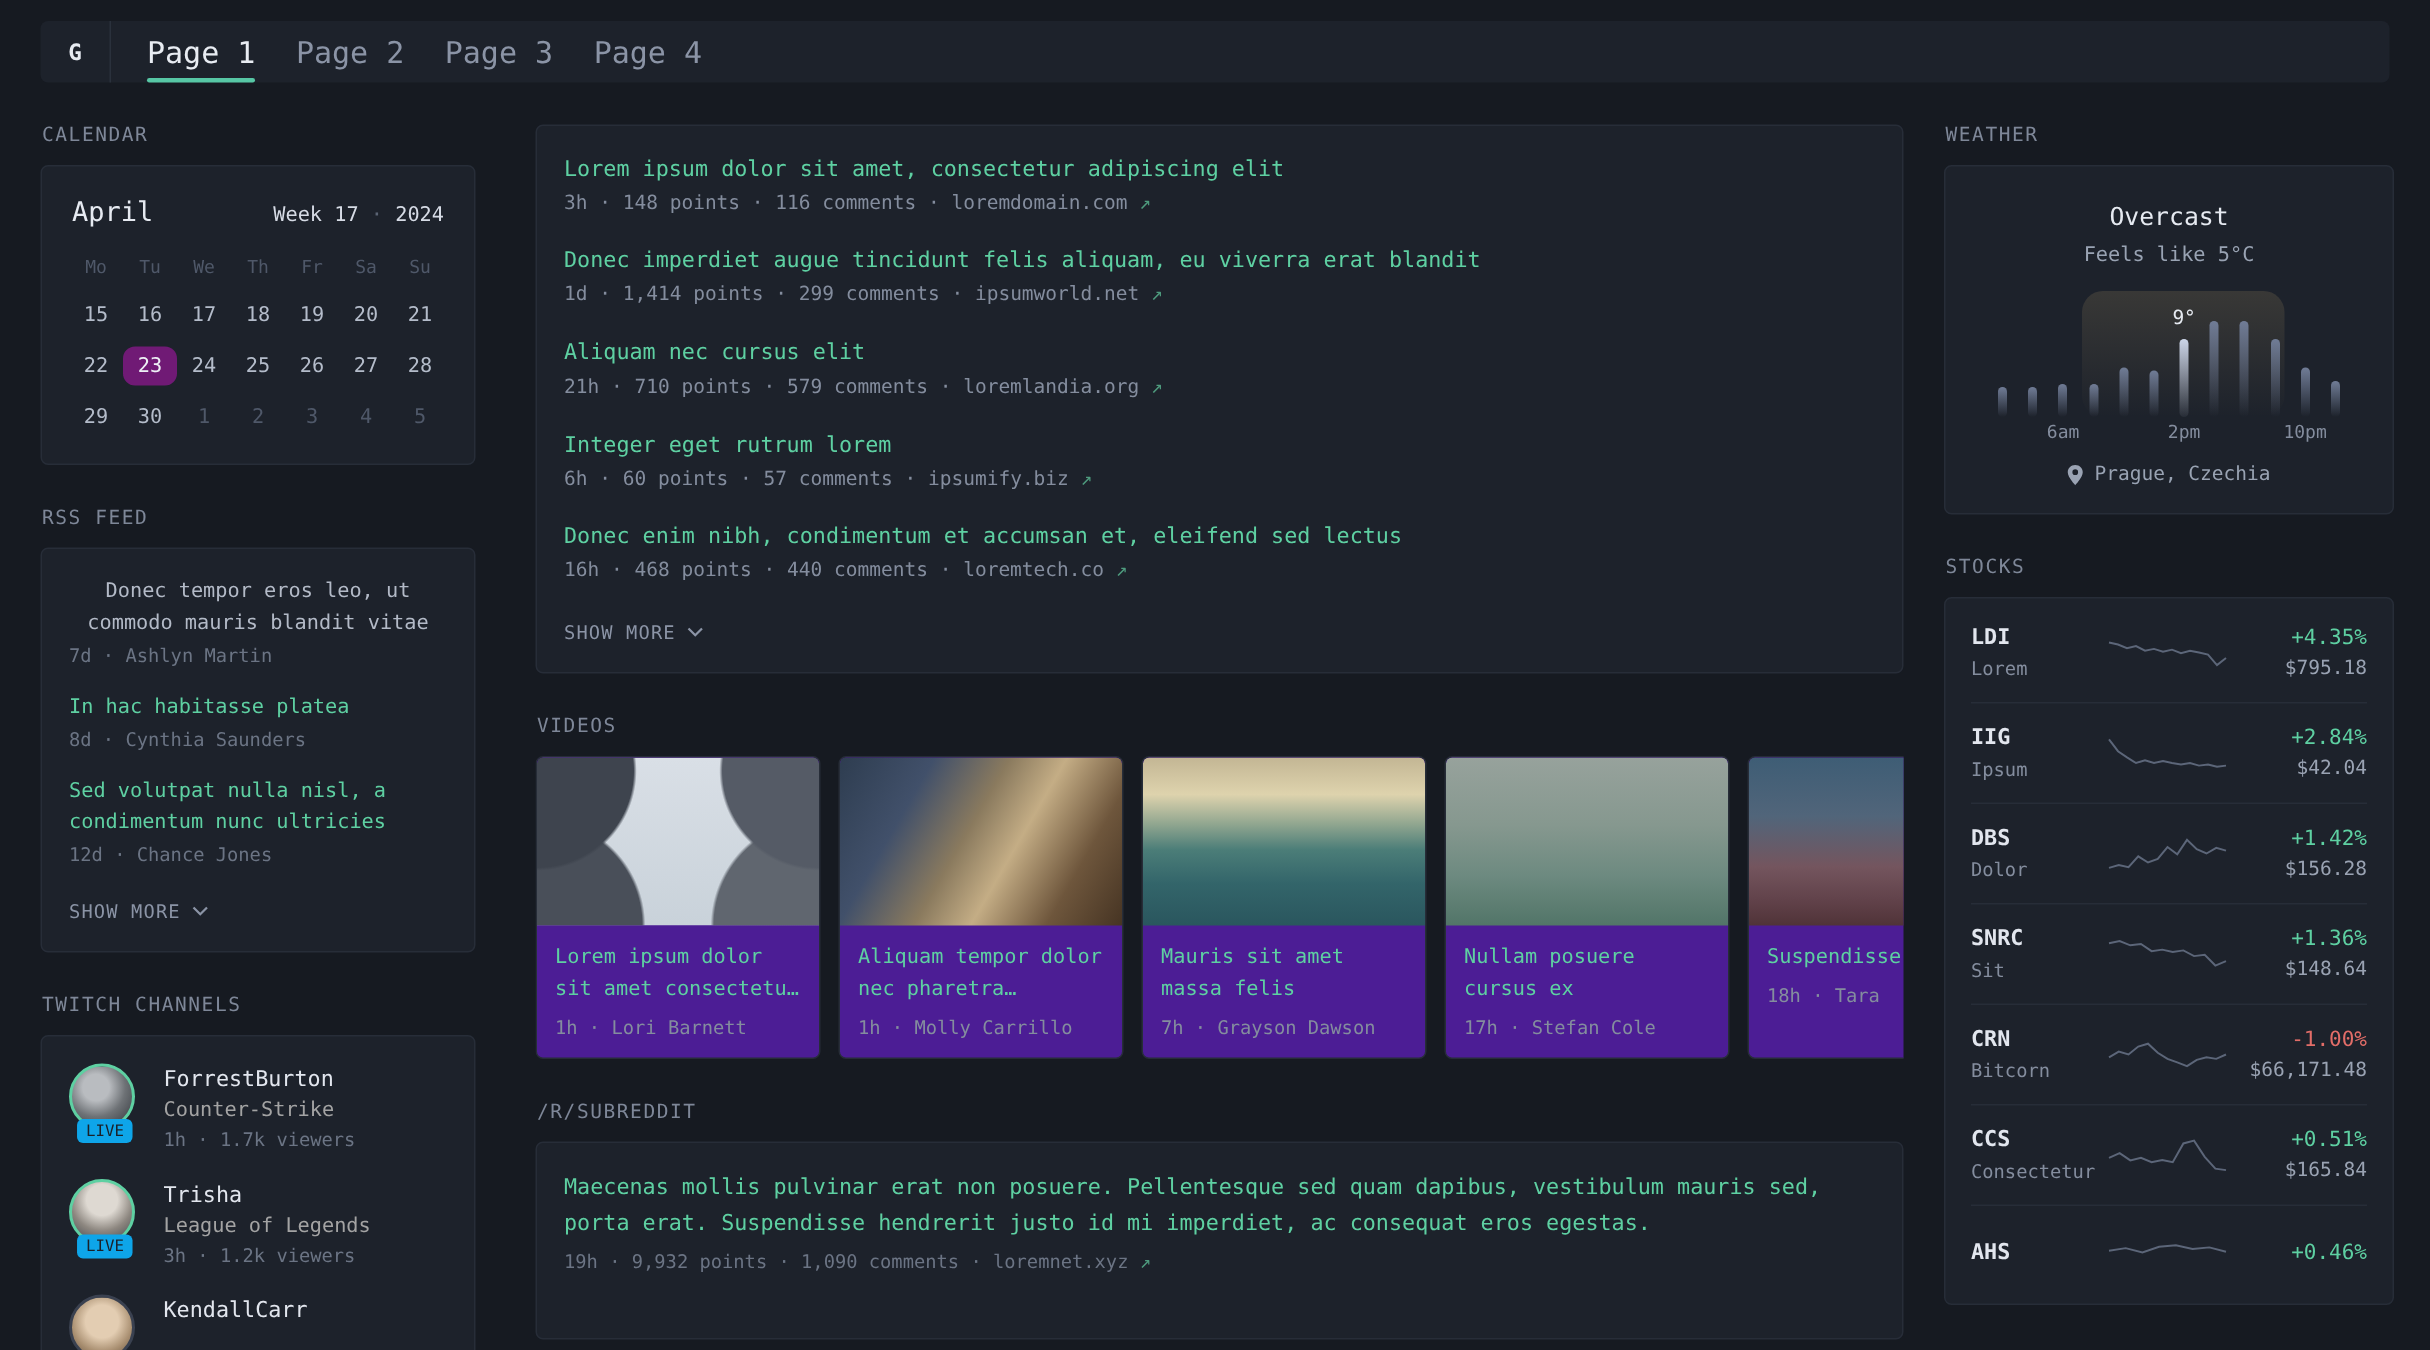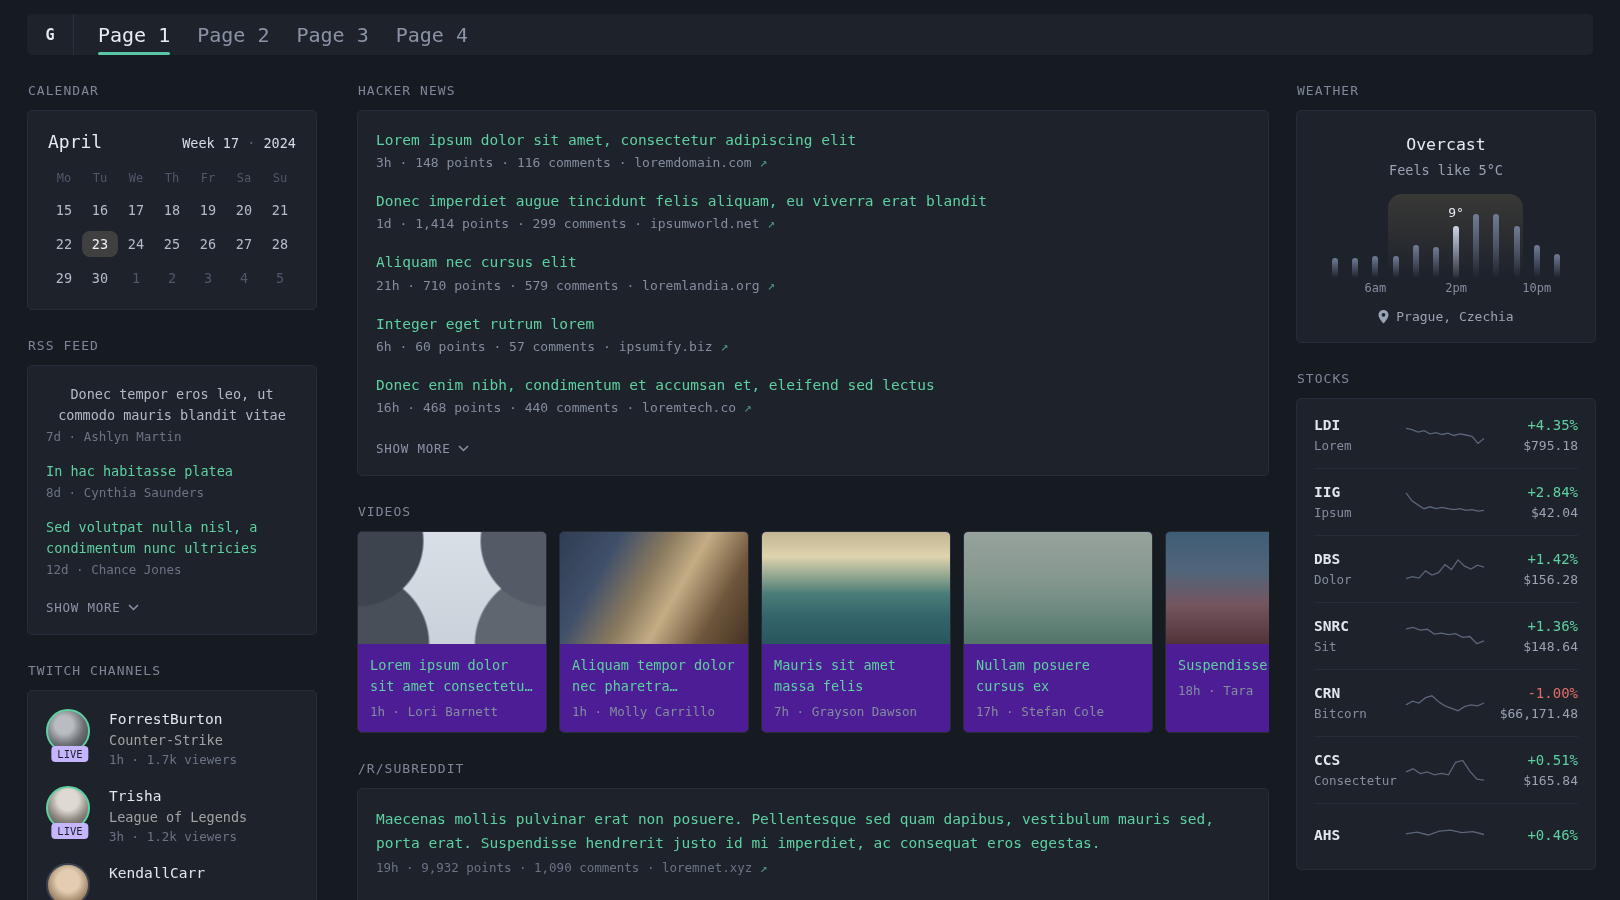--- a/index.html
+++ b/index.html
@@ -34,40 +34,40 @@
   .card { background:#1d222b; border:1px solid #272d38; border-radius:5px; padding:18px; }
 
   
   .cal-head { display:flex; justify-content:space-between; align-items:baseline; margin:2px 2px 15px; }
   .cal-month { font-size:18px; color:#e6eaf1; }
   .cal-week { font-size:13.5px; color:#d6dbe5; }
   .cal-week .dot { color:#5b6474; }
   .cal-grid { display:grid; grid-template-columns:repeat(7,1fr); row-gap:8px; text-align:center; }
   .cal-dh { font-size:12px; color:#4f5869; padding:4px 0; }
   .cal-d { font-size:13.5px; color:#b4bcca; padding:5px 0; border-radius:8px; }
-  .cal-d.sel { background:#404040; color:#eef1f6; }
+  .cal-d.sel { background:#701a75; color:#eef1f6; }
   .cal-d.mut { color:#4f5869; }
 
   
   .feed-item { margin-bottom:17px; }
   .feed-title { font-size:13.5px; line-height:1.55; color:#5ed0a2; display:block; }
   .feed-title.visited { color:#b3bac7;text-align:center; }
   .item-meta { font-size:12.5px; color:#6b7484; margin-top:3px; }
   .show-more { display:inline-flex; align-items:center; gap:8px; font-size:12.5px;
     color:#8b94a6; letter-spacing:.06em; margin-top:6px; cursor:pointer; background:none; border:none;
     font-family:inherit; }
   .show-more svg { stroke:#8b94a6; }
 
   
   .tw-item { display:flex; gap:15px; margin-bottom:19px; }
   .tw-avatar-wrap { position:relative; width:48px; flex:none; }
   .tw-avatar { width:44px; height:44px; border-radius:50%; border:2px solid #5ed0a2; }
   .tw-avatar.offline { border-color:#3a4150; }
   .tw-live { position:absolute; top:37px; left:50%; transform:translateX(-50%);
-    background:#c4b5fd; color:#1b2028; font-size:10.5px; padding:2px 6px; border-radius:4px; }
+    background:#0ea5e9; color:#1b2028; font-size:10.5px; padding:2px 6px; border-radius:4px; }
   .tw-name { font-size:14.5px; color:#e2e6ee; }
   .tw-cat { font-size:13.5px; color:#a3a3a3; margin-top:4px; }
   .tw-meta { font-size:12.5px; color:#6b7484; margin-top:4px; }
 
   
   .hn-item { margin-bottom:20px; }
   .hn-title { font-size:14.5px; color:#5ed0a2; display:block; line-height:1.6; }
   .hn-meta { font-size:13px; color:#848d9e; margin-top:3px; }
   .arrow { color:#4e9b7e; }
 
@@ -224,21 +224,20 @@
             </div>
             <div><a class="tw-name">KendallCarr</a></div>
           </div>
         </div>
     </div>
   </section>
 </div>
 
 <div class="col" id="col-mid">
   <section class="section">
-    <div class="section-label">HACKER NEWS</div>
     <div class="card">
       <div id="hn-list">
           <div class="hn-item">
             <a class="hn-title">Lorem ipsum dolor sit amet, consectetur adipiscing elit</a>
             <div class="hn-meta"><span>3h · 148 points · 116 comments · </span><a><span>loremdomain.com </span><span class="arrow">↗</span></a></div>
           </div>
           <div class="hn-item">
             <a class="hn-title">Donec imperdiet augue tincidunt felis aliquam, eu viverra erat blandit</a>
             <div class="hn-meta"><span>1d · 1,414 points · 299 comments · </span><a><span>ipsumworld.net </span><span class="arrow">↗</span></a></div>
           </div>

